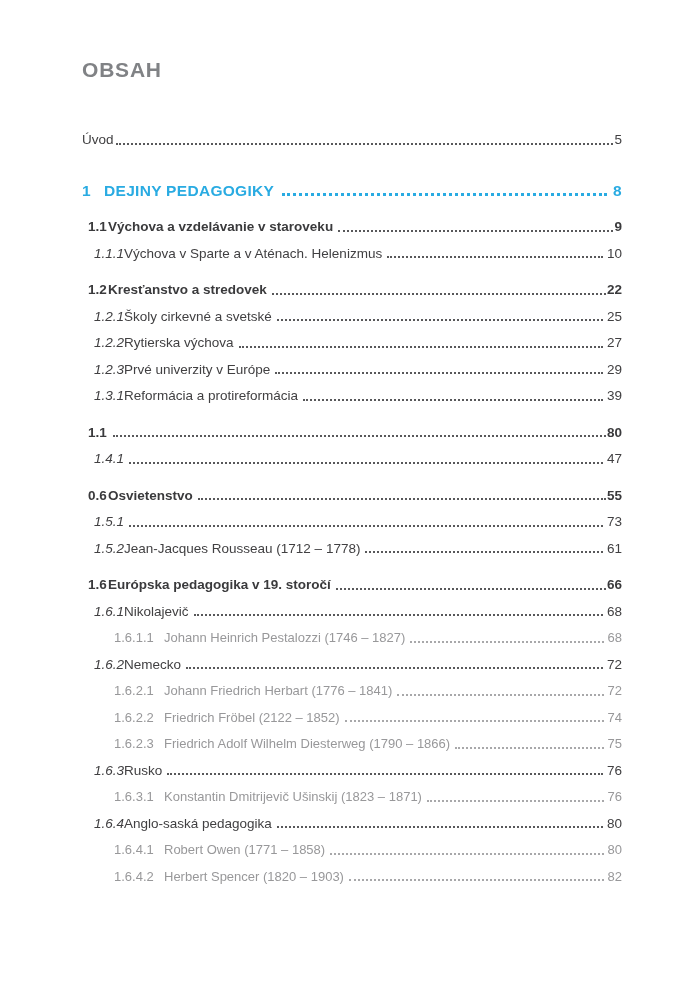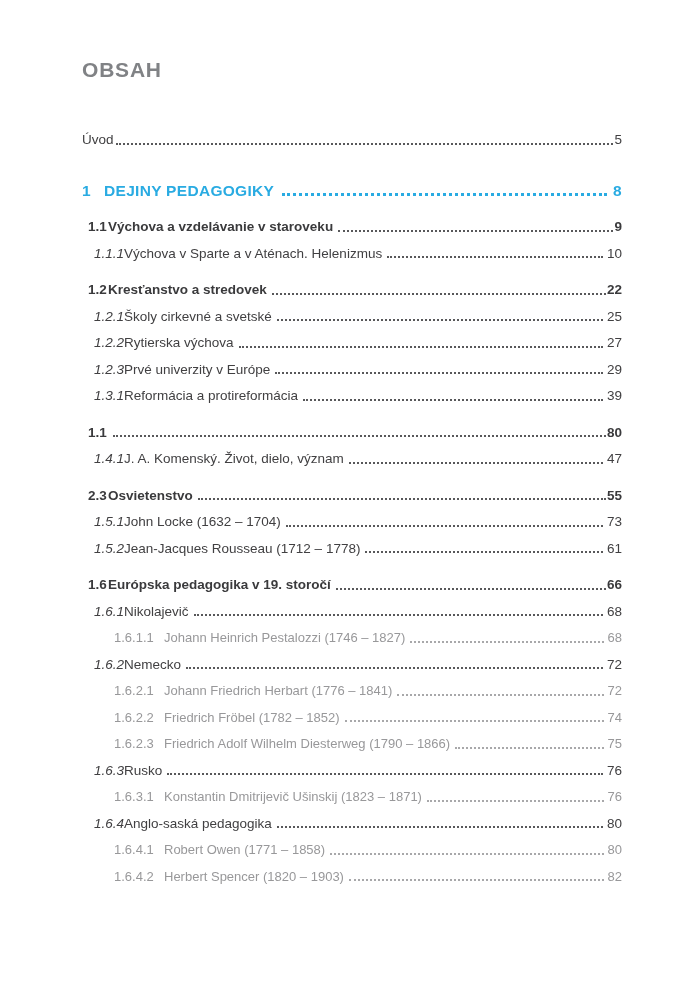--- a/index.html
+++ b/index.html
@@ -134,33 +134,31 @@
     <span class="leader"></span>
     <span class="pg">39</span>
   </div>
       <div class="row lvl2">
     <span class="num">1.1</span>
     <span class="leader"></span>
     <span class="pg">80</span>
   </div>
       <div class="row lvl3">
     <span class="num">1.4.1</span>
-    <span class="title">J. A. Komenský. Život, dielo, význam</span>
     <span class="leader"></span>
     <span class="pg">47</span>
   </div>
       <div class="row lvl2">
-    <span class="num">2.3</span>
+    <span class="num">0.6</span>
     <span class="title">Osvietenstvo</span>
     <span class="leader"></span>
     <span class="pg">55</span>
   </div>
       <div class="row lvl3">
     <span class="num">1.5.1</span>
-    <span class="title">John Locke (1632 – 1704)</span>
     <span class="leader"></span>
     <span class="pg">73</span>
   </div>
       <div class="row lvl3">
     <span class="num">1.5.2</span>
     <span class="title">Jean-Jacques Rousseau (1712 – 1778)</span>
     <span class="leader"></span>
     <span class="pg">61</span>
   </div>
       <div class="row lvl2">
@@ -188,21 +186,21 @@
     <span class="pg">72</span>
   </div>
       <div class="row lvl4">
     <span class="num">1.6.2.1</span>
     <span class="title">Johann Friedrich Herbart (1776 – 1841)</span>
     <span class="leader"></span>
     <span class="pg">72</span>
   </div>
       <div class="row lvl4">
     <span class="num">1.6.2.2</span>
-    <span class="title">Friedrich Fröbel (1782 – 1852)</span>
+    <span class="title">Friedrich Fröbel (2122 – 1852)</span>
     <span class="leader"></span>
     <span class="pg">74</span>
   </div>
       <div class="row lvl4">
     <span class="num">1.6.2.3</span>
     <span class="title">Friedrich Adolf Wilhelm Diesterweg (1790 – 1866)</span>
     <span class="leader"></span>
     <span class="pg">75</span>
   </div>
       <div class="row lvl3">

